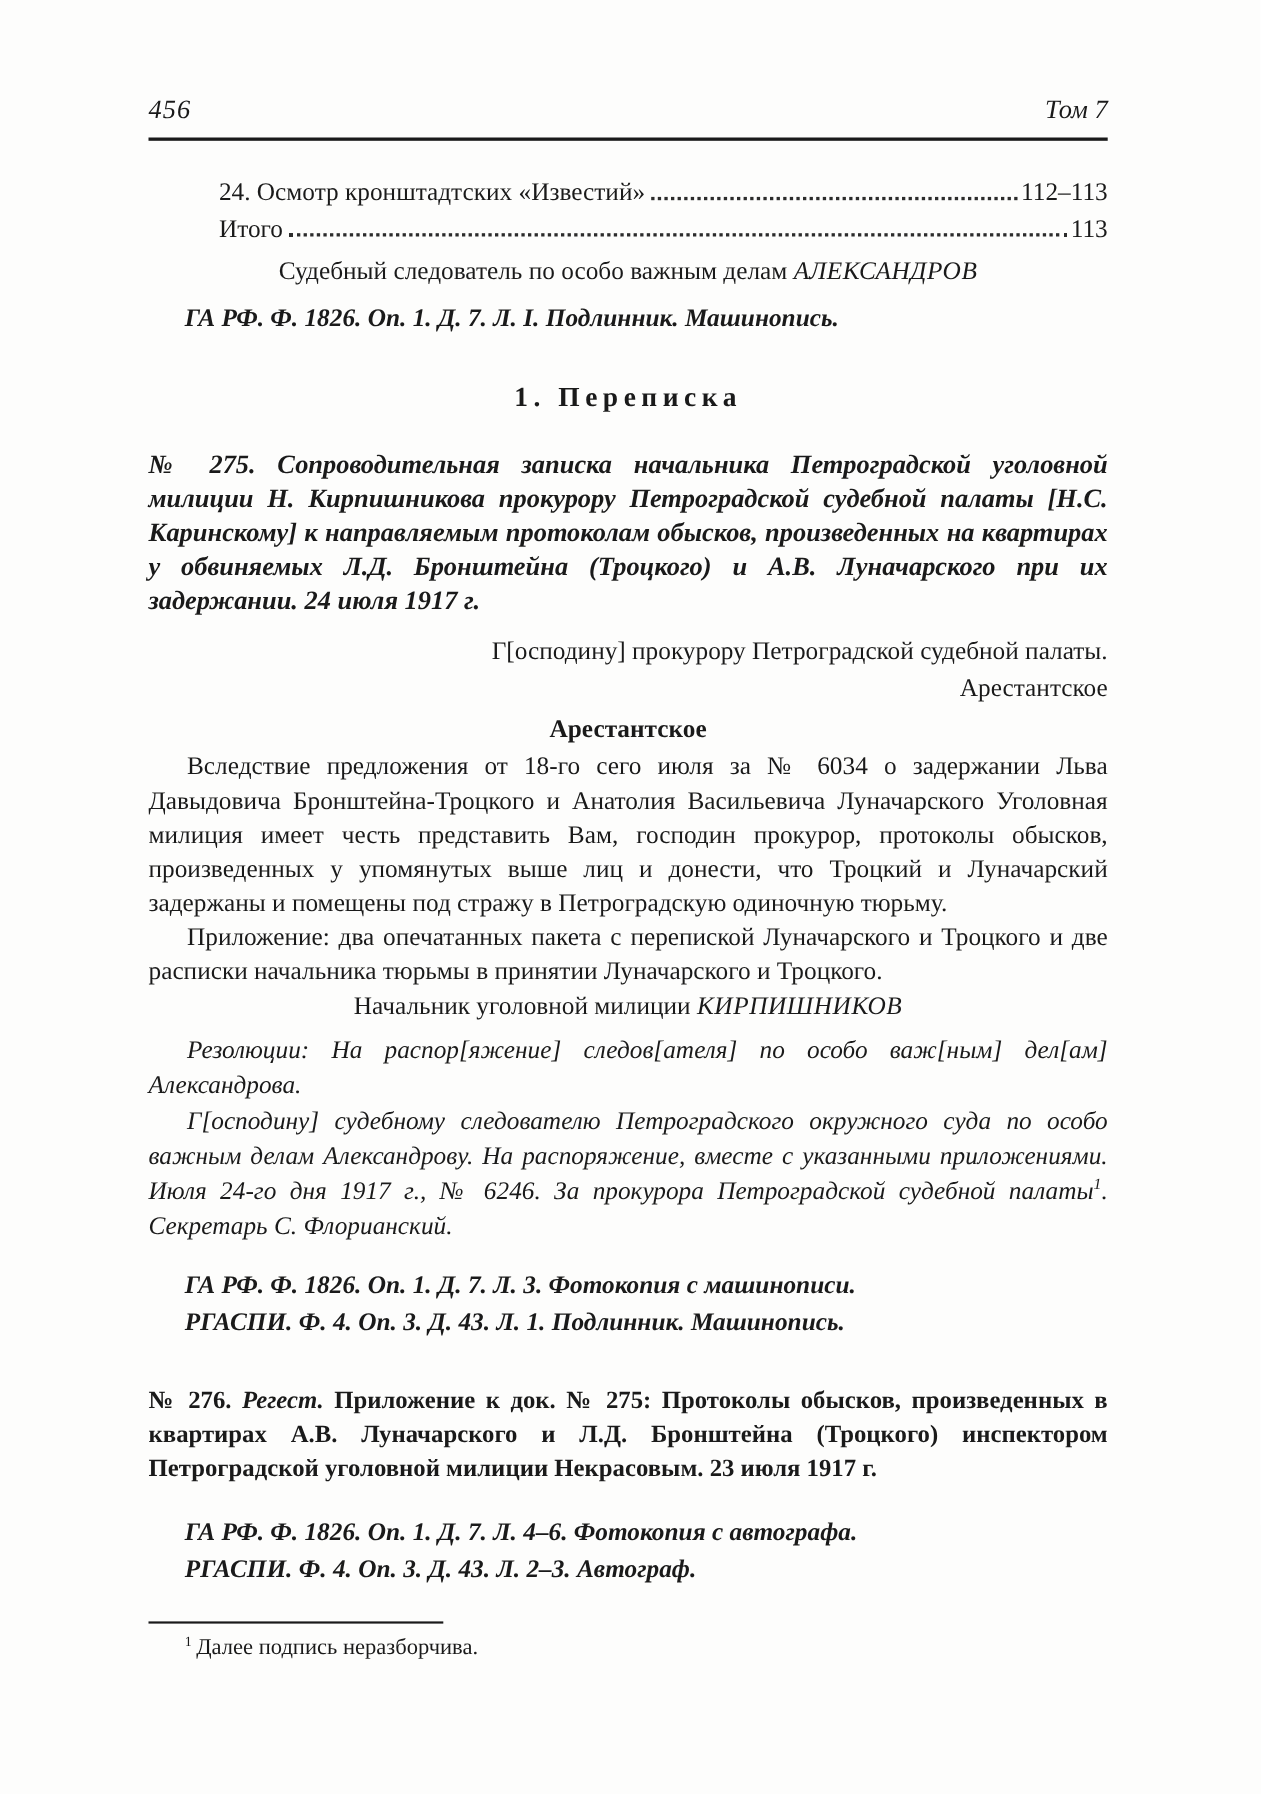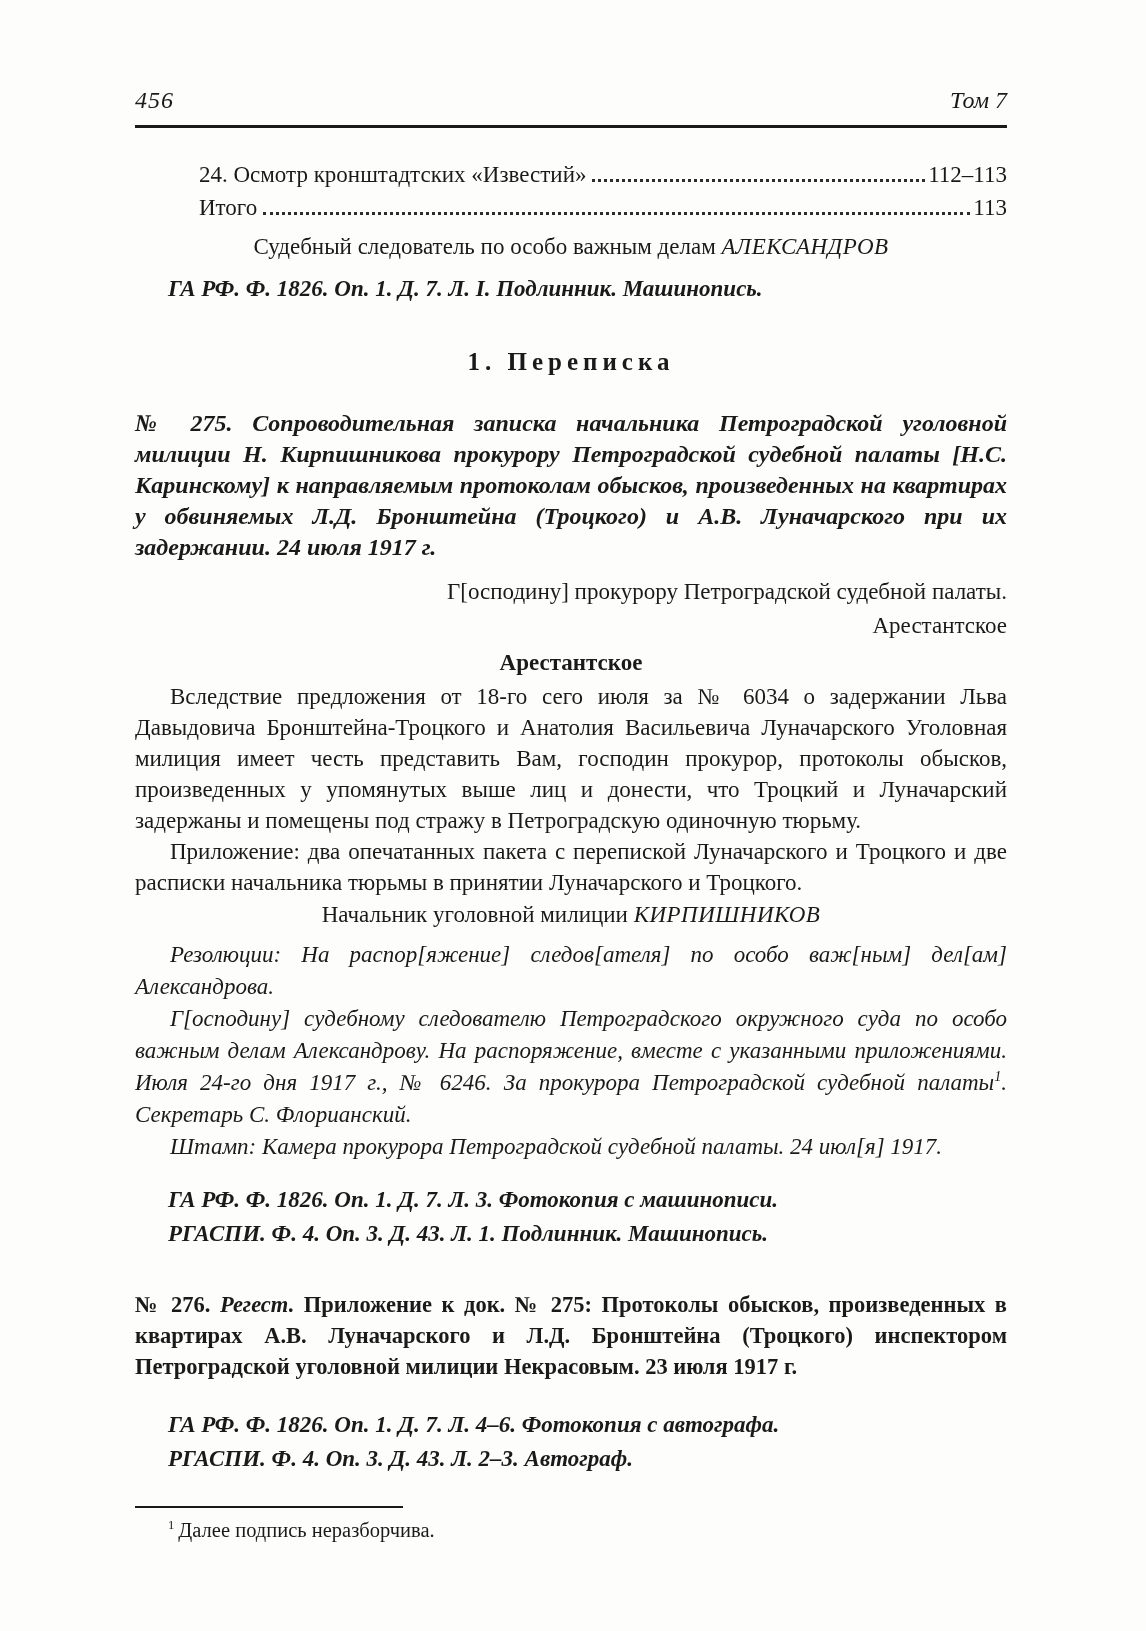--- a/index.html
+++ b/index.html
@@ -179,21 +179,20 @@
   <p class="body-par body-first">Вследствие предложения от 18-го сего июля за № 6034 о задержании Льва Давыдовича Бронштейна-Троцкого и Анатолия Васильевича Луначарского Уголовная милиция имеет честь представить Вам, господин прокурор, протоколы обысков, произведенных у упомянутых выше лиц и донести, что Троцкий и Луначарский задержаны и помещены под стражу в Петроградскую одиночную тюрьму.</p>
   <p class="body-par">Приложение: два опечатанных пакета с перепиской Луначарского и Троцкого и две расписки начальника тюрьмы в принятии Луначарского и Троцкого.</p>
 
   <div class="signature-line">
     <span>Начальник уголовной милиции </span><span class="signature-name">КИРПИШНИКОВ</span>
   </div>
 
   <p class="resolution res-first">Резолюции: На распор[яжение] следов[ателя] по особо важ[ным] дел[ам] Александрова.</p>
   <p class="resolution"><span>Г[осподину] судебному следователю Петроградского окружного суда по особо важным делам Александрову. На распоряжение, вместе с указанными приложениями. Июля 24-го дня 1917 г., № 6246. За прокурора Петроградской судебной палаты</span><sup class="fn-ref-inline">1</sup><span>. Секретарь С. Флорианский.</span></p>
 
-  <div class="stamp-line">Штамп: Камера прокурора Петроградской судебной палаты. 24 июл[я] 1917.</div>
 
   <div class="archive-block archive-275">
     <div class="archive-line">ГА РФ. Ф. 1826. Оп. 1. Д. 7. Л. 3. Фотокопия с машинописи.</div>
     <div class="archive-line">РГАСПИ. Ф. 4. Оп. 3. Д. 43. Л. 1. Подлинник. Машинопись.</div>
   </div>
 
   <div class="doc-heading-276"><span>№ 276. </span><span class="regest-label">Регест.</span><span> Приложение к док. № 275: Протоколы обысков, произведенных в квартирах А.В. Луначарского и Л.Д. Бронштейна (Троцкого) инспектором Петроградской уголовной милиции Некрасовым. 23 июля 1917 г.</span></div>
 
   <div class="archive-block archive-276">
     <div class="archive-line">ГА РФ. Ф. 1826. Оп. 1. Д. 7. Л. 4–6. Фотокопия с автографа.</div>

